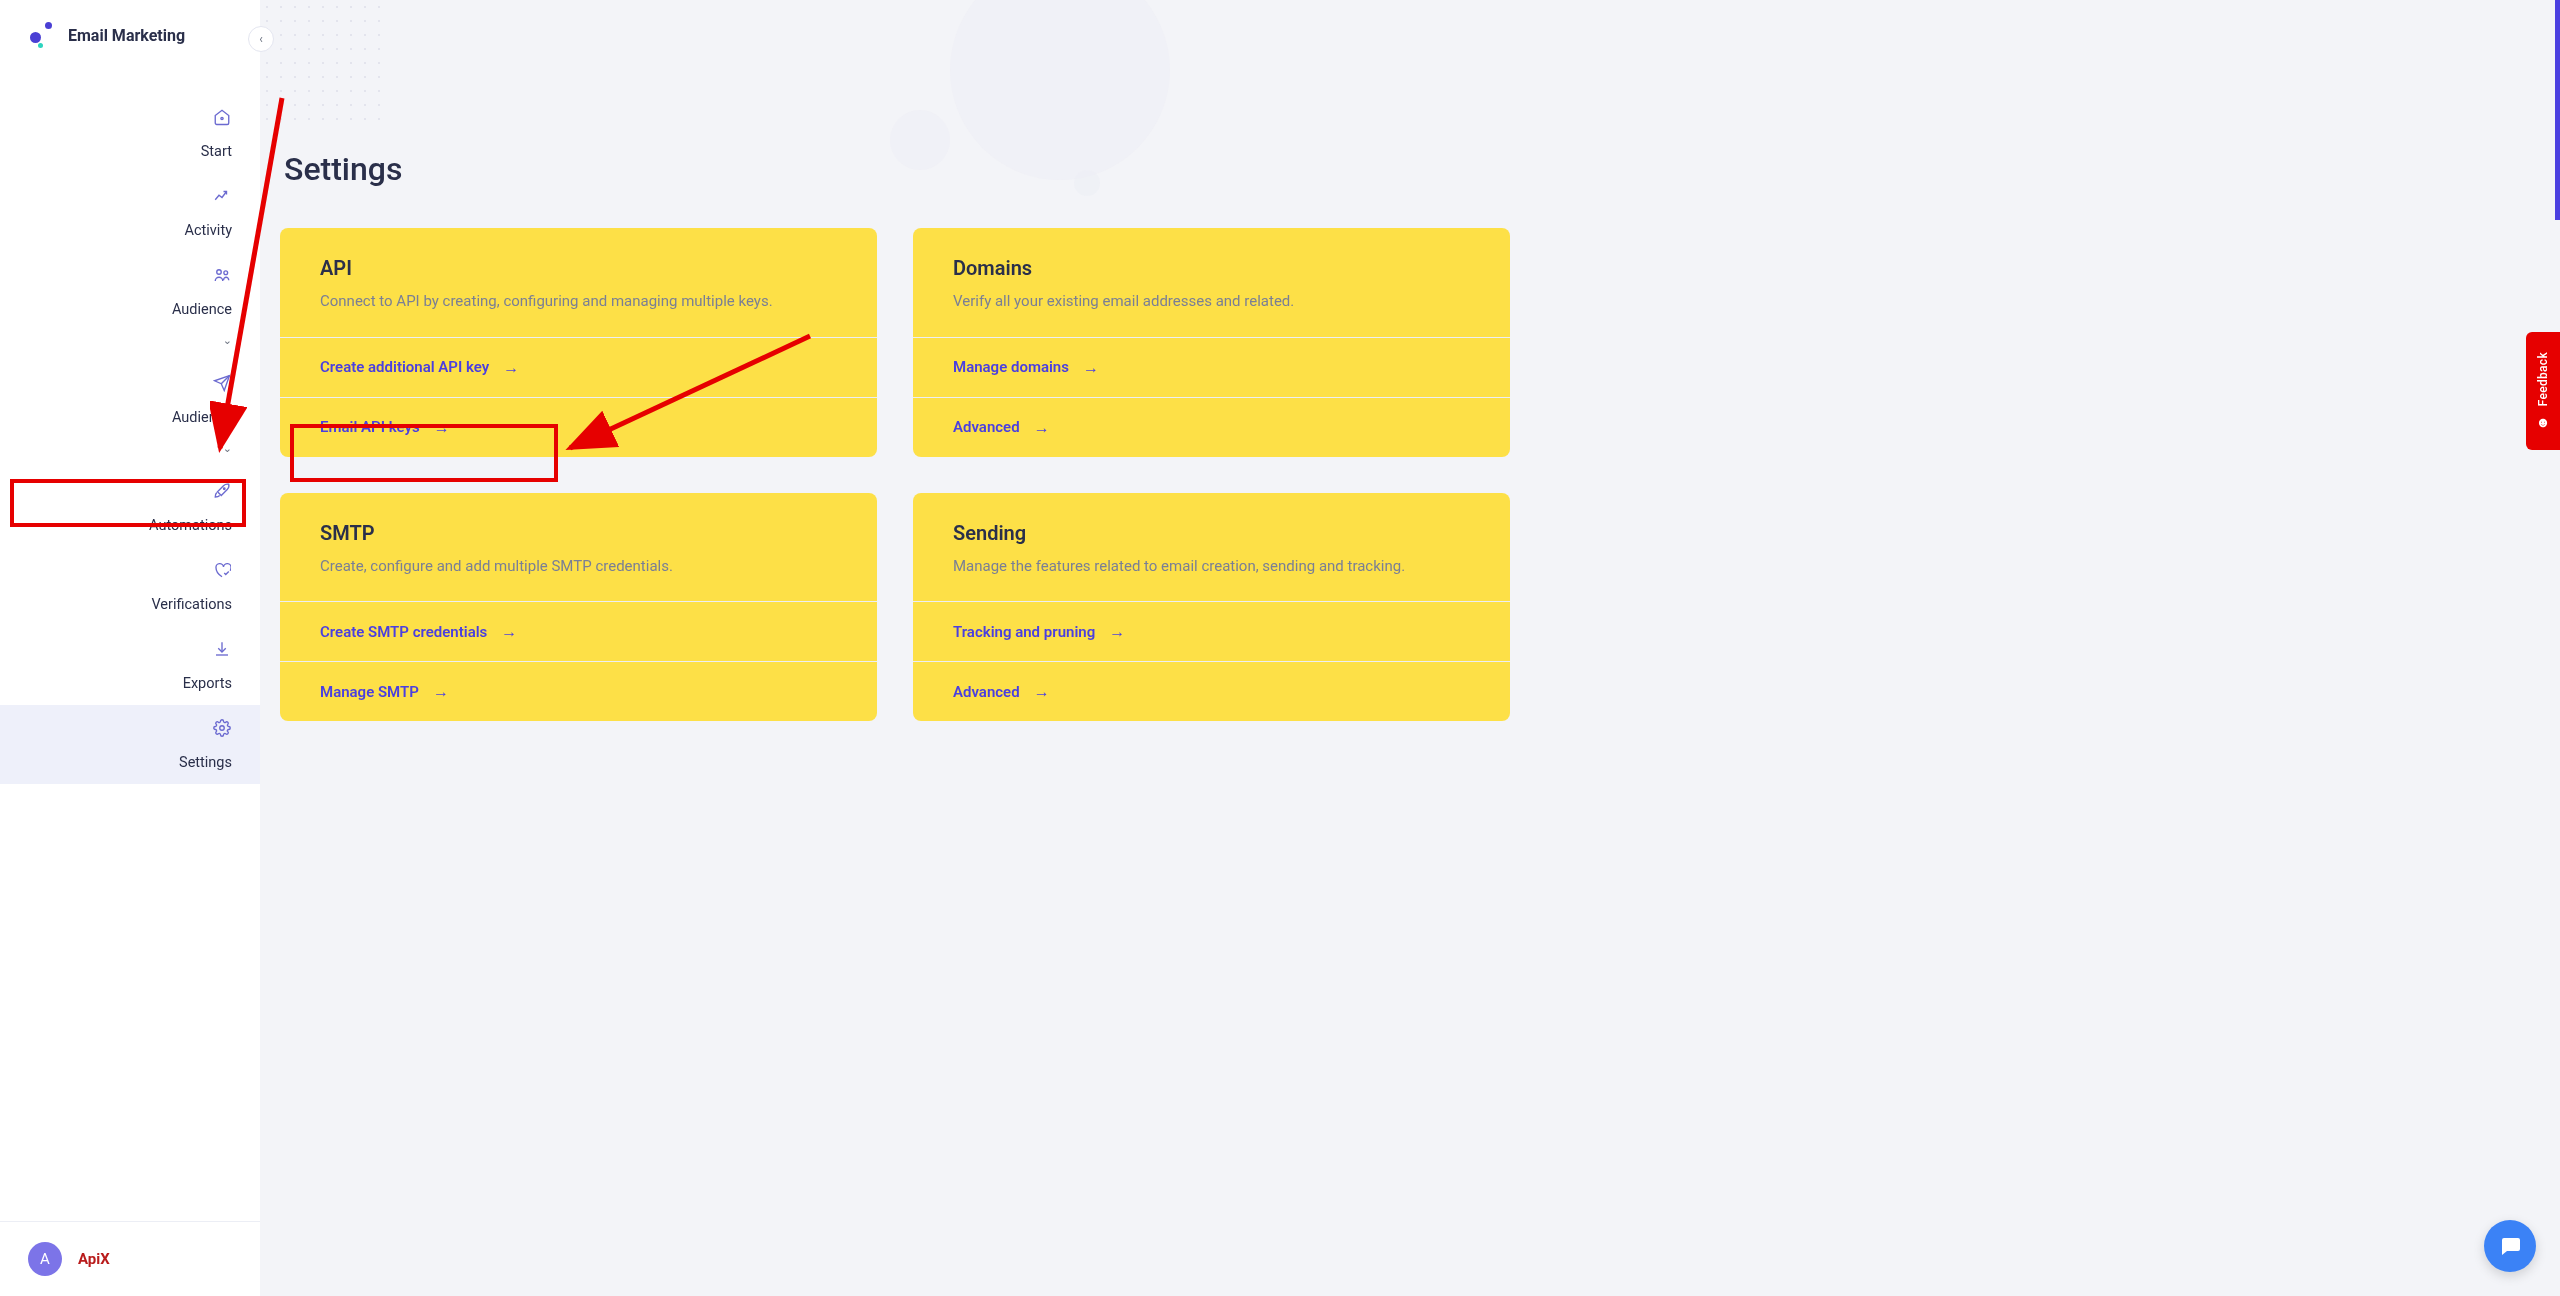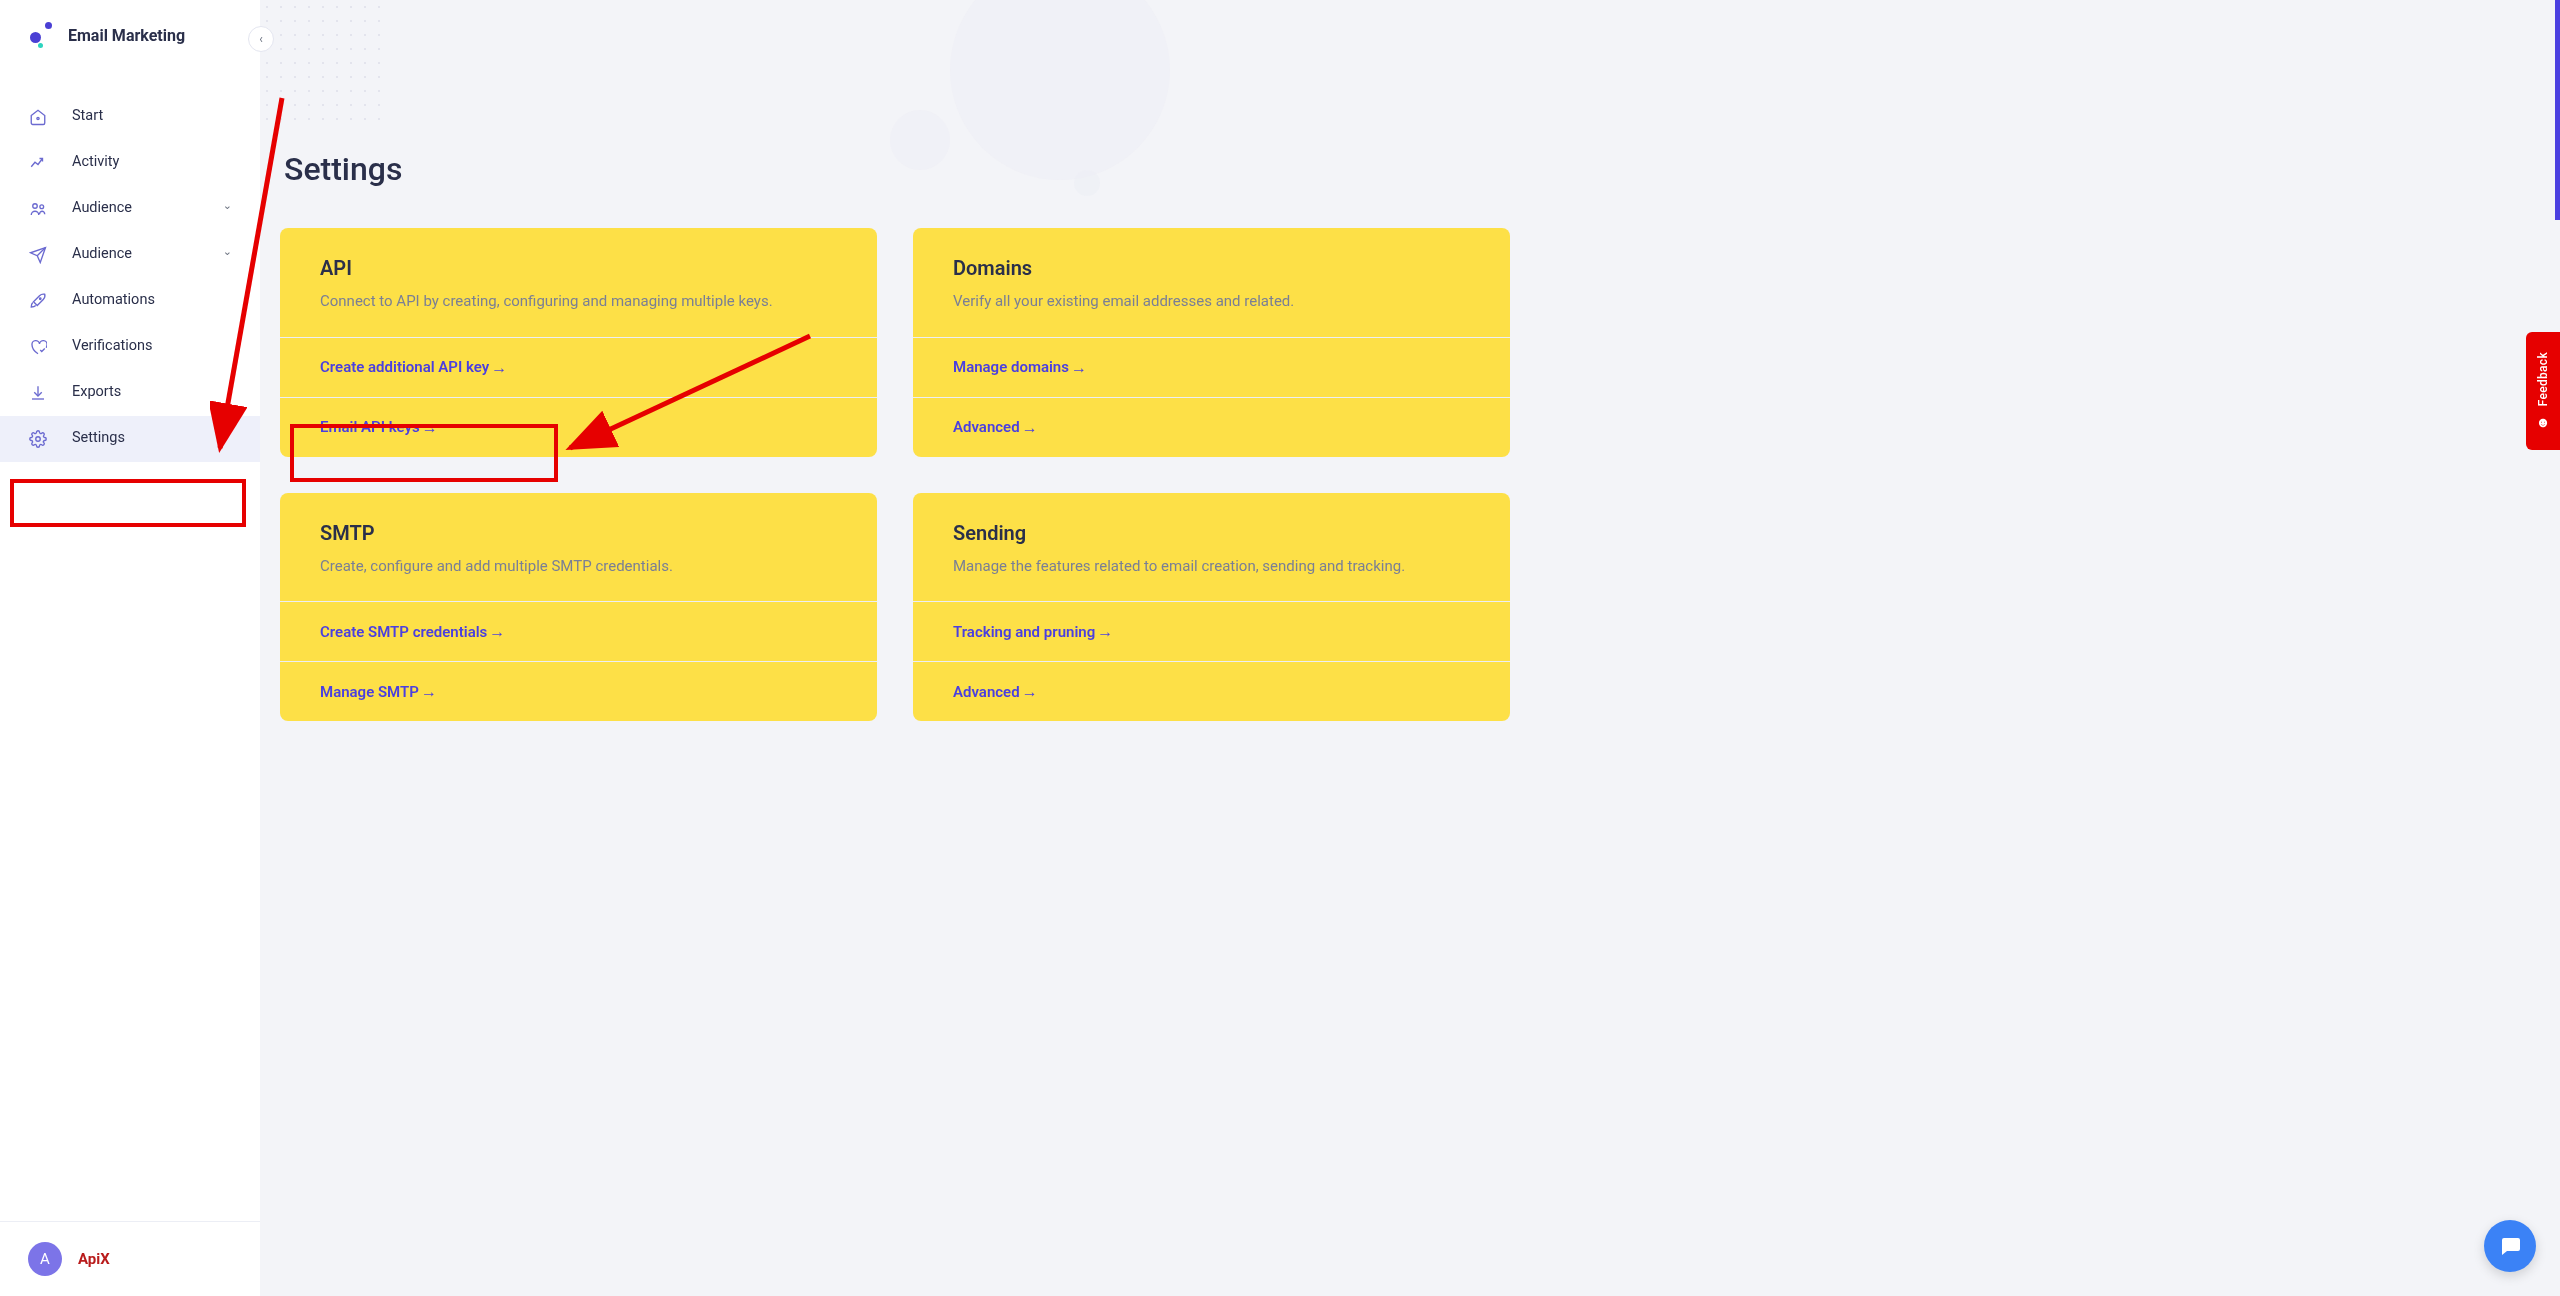--- a/index.html
+++ b/index.html
@@ -8,21 +8,21 @@
 .sidebar { position: fixed; left: 0; top: 0; width: 260px; height: 100%; background: #ffffff; display: flex; flex-direction: column; }
 .sidebar-header { display: flex; align-items: center; padding: 22px 28px; gap: 14px; }
 .logo-icon { width: 26px; height: 26px; position: relative; }
 .logo-icon .dot1 { position: absolute; width: 11px; height: 11px; background: #4a3fd4; border-radius: 50%; left: 2px; top: 10px; }
 .logo-icon .dot2 { position: absolute; width: 7px; height: 7px; background: #4a3fd4; border-radius: 50%; right: 2px; top: 0; }
 .logo-icon .dot3 { position: absolute; width: 5px; height: 5px; background: #2dd4bf; border-radius: 50%; left: 10px; bottom: 0; }
 .app-title { font-weight: 700; font-size: 16px; color: #2a2f4a; }
 .collapse-btn { position: absolute; left: 248px; top: 26px; width: 26px; height: 26px; border-radius: 50%; background: #fff; border: 1px solid #e3e5ef; display: flex; align-items: center; justify-content: center; cursor: pointer; font-size: 12px; color: #6b7280; z-index: 10; }
 
 .nav-list { flex: 1; padding-top: 24px; }
-.nav-item { display: flex; align-items: flex-start; padding: 13px 28px; gap: 24px; cursor: pointer; font-size: 14.5px; color: #2a2f4a; }
+.nav-item { display: flex; align-items: flex-end; padding: 13px 28px; gap: 16px; cursor: pointer; font-size: 14.5px; color: #2a2f4a; flex-direction: column; }
 .nav-item.active { background: #eef0fa; }
 .nav-item .nav-icon { width: 20px; height: 20px; display: flex; align-items: center; justify-content: center; color: #6b6ad0; }
 .nav-item .nav-label { flex: 1; }
 .nav-item .chev { font-size: 11px; color: #6b7280; }
 
 .sidebar-footer { border-top: 1px solid #eceef5; padding: 20px 28px; display: flex; align-items: center; gap: 16px; }
 .avatar { width: 34px; height: 34px; border-radius: 50%; background: #7c74e8; color: #fff; display: flex; align-items: center; justify-content: center; font-size: 15px; }
 .user-name { font-size: 15px; color: #b91c1c; font-weight: bold; }
 
 .main { margin-left: 260px; padding: 30px 40px 40px 20px; position: relative; min-height: 100%; }
@@ -32,21 +32,21 @@
 .bg-circle3 { position: absolute; right: 450px; top: 170px; width: 26px; height: 26px; border-radius: 50%; background: #edeef5; opacity: 0.6; }
 
 .page-title { font-size: 32px; font-weight: 500; color: #2a2f4a; margin: 120px 0 40px 4px; position: relative; }
 
 .cards-grid { display: grid; grid-template-columns: 1fr 1fr; gap: 36px; position: relative; }
 
 .card { background: #fde047; border-radius: 8px; overflow: hidden; }
 .card-head { padding: 28px 40px 24px; }
 .card-title { font-size: 20px; font-weight: 600; color: #2a2f4a; margin-bottom: 10px; }
 .card-desc { font-size: 15px; color: #7a7f95; line-height: 1.5; }
-.card-link { display: flex; align-items: center; gap: 2px; padding: 20px 40px; border-top: 1px solid #eceef5; color: #4a3fe0; font-weight: 600; font-size: 15px; cursor: pointer; }
+.card-link { display: flex; align-items: center; gap: 14px; padding: 20px 40px; border-top: 1px solid #eceef5; color: #4a3fe0; font-weight: 600; font-size: 15px; cursor: pointer; }
 .card-link .arrow { font-size: 16px; }
 
 .annotation-box-settings { position: fixed; left: 10px; top: 479px; width: 236px; height: 48px; border: 4px solid #e60000; pointer-events: none; z-index: 50; }
 .annotation-box-manage { position: absolute; left: 10px; top: 196px; width: 268px; height: 58px; border: 4px solid #e60000; pointer-events: none; z-index: 50; }
 
 .feedback-tab { position: fixed; right: 0; top: 332px; width: 34px; height: 118px; background: #e60000; color: #fff; display: flex; flex-direction: column; align-items: center; justify-content: center; gap: 8px; border-radius: 6px 0 0 6px; cursor: pointer; z-index: 60; }
 .feedback-tab .ftext { writing-mode: vertical-rl; transform: rotate(180deg); font-size: 12px; font-weight: 500; letter-spacing: 0.3px; }
 .feedback-tab .ficon { font-size: 14px; }
 
 .chat-bubble { position: fixed; right: 24px; bottom: 24px; width: 52px; height: 52px; border-radius: 50%; background: #3b82f6; display: flex; align-items: center; justify-content: center; color: #fff; cursor: pointer; z-index: 60; box-shadow: 0 4px 12px rgba(0,0,0,0.15); }

